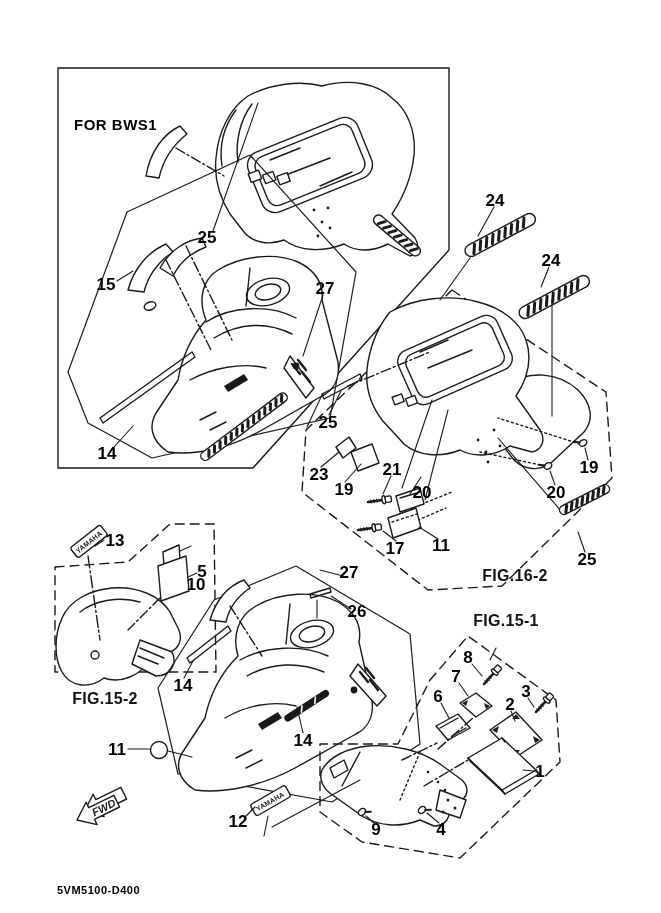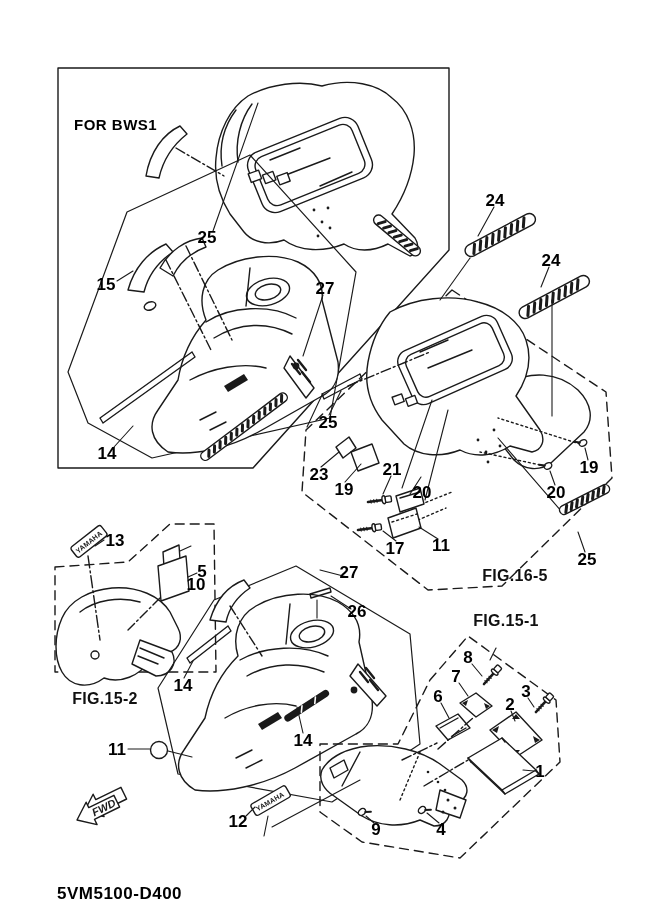--- a/index.html
+++ b/index.html
@@ -3,21 +3,21 @@
 <meta charset="utf-8">
 <style>
   html,body{margin:0;padding:0;background:#ffffff;}
   .stage{
     position:relative;width:661px;height:913px;background:#ffffff;
     font-family:"Liberation Sans",sans-serif;overflow:hidden;
   }
   .stage svg{position:absolute;left:0;top:0;}
   .txt{position:absolute;color:#000000;white-space:nowrap;margin-top:44px;}
   .box-title{font-size:15px;font-weight:700;letter-spacing:.5px;}
-  .code{font-size:17px;font-weight:700;letter-spacing:.5px;}
+  .code{font-size:11px;font-weight:700;letter-spacing:.5px;}
   .callout{
     position:absolute;transform:translate(-50%,-50%);
     font-family:"Liberation Sans",sans-serif;
     font-size:17px;font-weight:700;color:#000000;line-height:1;
   }
   .fig-label{
     position:absolute;transform:translate(-50%,-50%);
     font-family:"Liberation Sans",sans-serif;
     font-size:16px;font-weight:700;color:#111;line-height:1;letter-spacing:.3px;
   }
@@ -359,21 +359,21 @@
       <path fill="#fff" d="M0,0 L16,-12 L16,-6 L44,-6 L44,7 L16,7 L16,13 Z"></path>
       <text x="17" y="4.5" font-size="11" font-weight="700" font-style="italic" fill="#1a1a1a" stroke="none">FWD</text>
     </g>
   </g>
 </svg>
 
   <span class="txt box-title" style="left:74px;top:72px;">FOR BWS1</span>
   <span class="txt code" style="left:57px;top:840px;">5VM5100-D400</span>
 
   <div>
-      <span class="fig-label" style="left: 515px; top: 576px;">FIG.16-5</span>
+      <span class="fig-label" style="left: 515px; top: 576px;">FIG.16-2</span>
       <span class="fig-label" style="left: 105px; top: 699px;">FIG.15-2</span>
       <span class="fig-label" style="left: 506px; top: 621px;">FIG.15-1</span>
     </div>
   <div>
       <span class="callout" style="left: 207px; top: 237px;">25</span>
       <span class="callout" style="left: 106px; top: 284px;">15</span>
       <span class="callout" style="left: 325px; top: 288px;">27</span>
       <span class="callout" style="left: 107px; top: 453px;">14</span>
       <span class="callout" style="left: 495px; top: 200px;">24</span>
       <span class="callout" style="left: 551px; top: 260px;">24</span>

